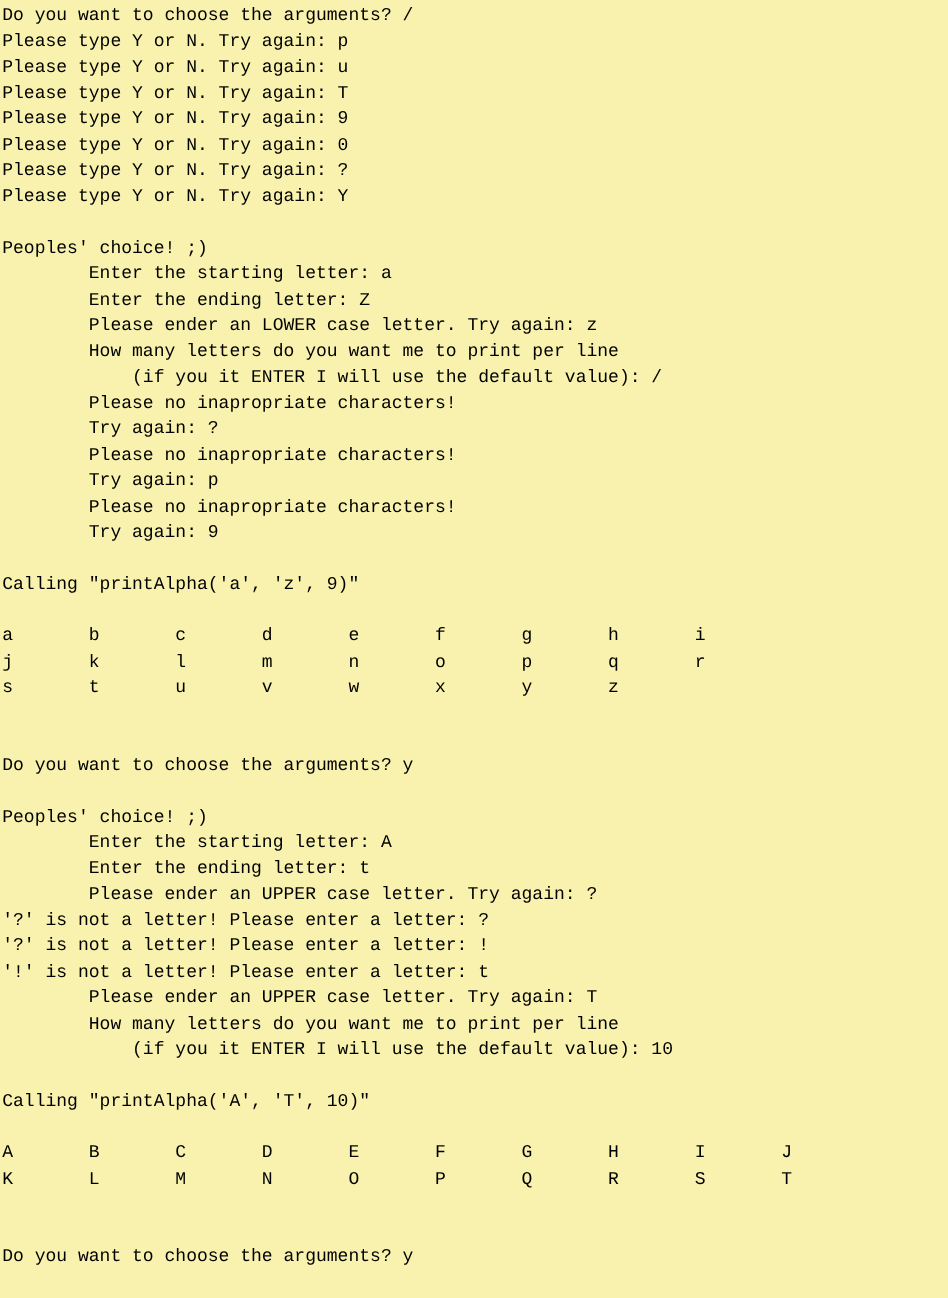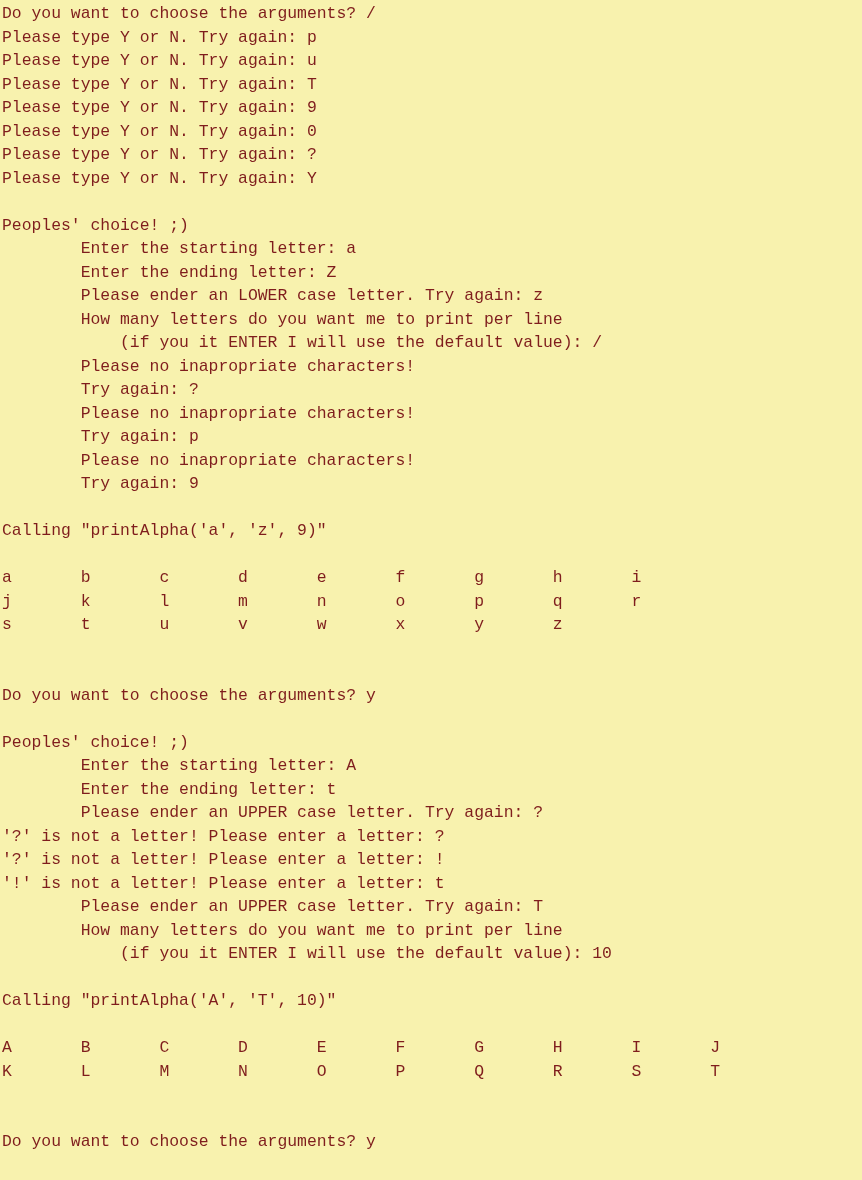--- a/index.html
+++ b/index.html
@@ -9,21 +9,21 @@
     height: 1180px;
     background: #f8f2ae;
     overflow: hidden;
   }
   pre.terminal {
     margin: 0;
     padding: 2px 0 0 2px;
     font-family: "Consolas", "Menlo", "Courier New", monospace;
     font-size: 16.4px;
     line-height: 23.5px;
-    color: #7f1d1d;
+    color: #000000;
     white-space: pre;
     letter-spacing: 0.0px;
   }
 </style>
 </head>
 <body>
 
 <pre class="terminal">Do you want to choose the arguments? /
 Please type Y or N. Try again: p
 Please type Y or N. Try again: u

